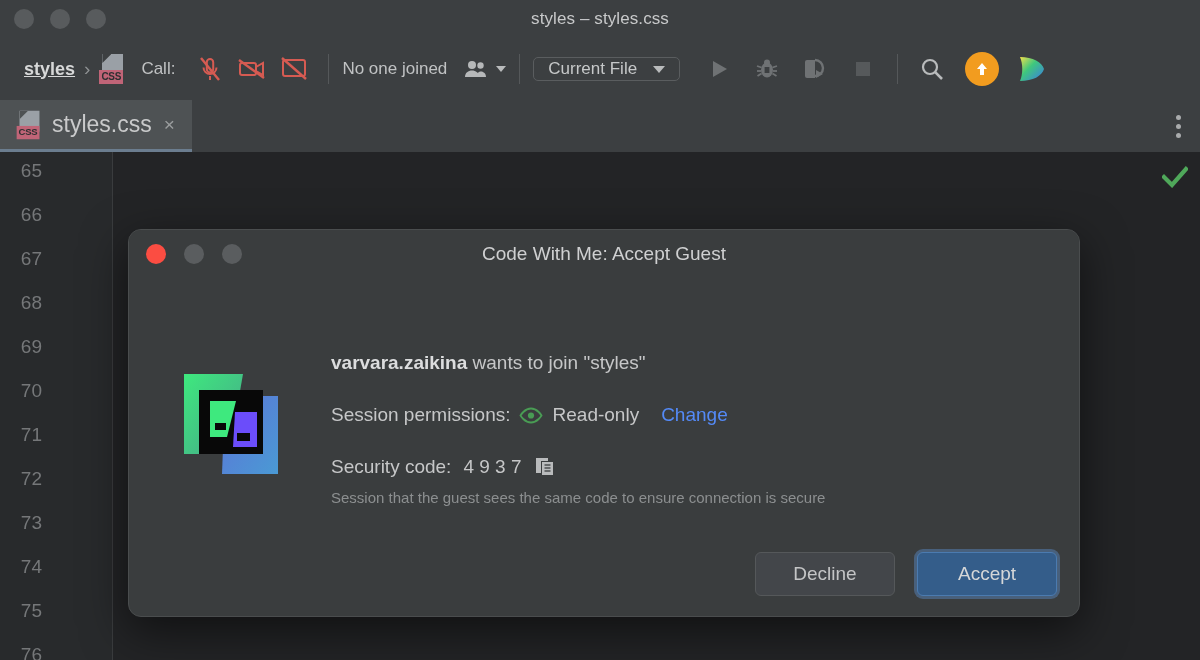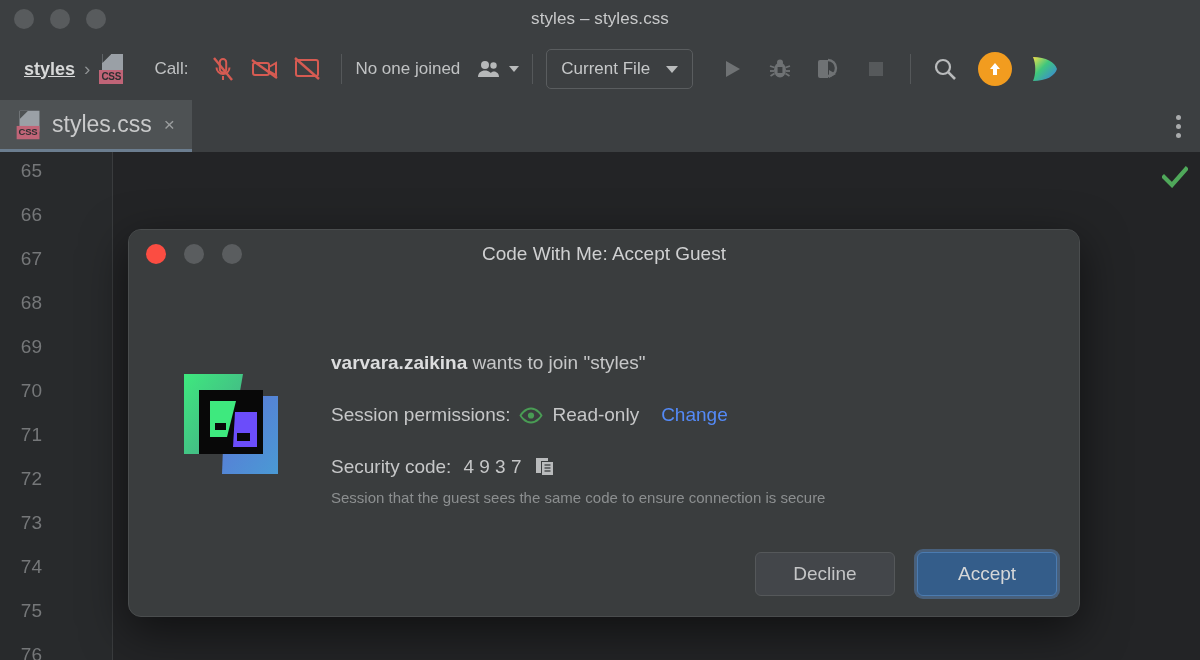--- a/index.html
+++ b/index.html
@@ -23,29 +23,29 @@
   .win-title { font-size:17px; color:#c8c9ca; letter-spacing:.1px; }
 
   
   .toolbar {
     position:absolute; left:0; top:38px; width:1200px; height:62px;
     background:#3c3f41;
     display:flex; align-items:center; padding:0 12px; gap:0;
   }
   .tb-project { font-size:18px; font-weight:bold; color:#d7d8d8; margin-left:12px;text-decoration:underline; }
   .chev-sep { color:#8e9193; font-size:19px; margin:0 9px; font-weight:300; }
-  .tb-label { font-size:17px; color:#c0c2c3; margin-left:29px; }
+  .tb-label { font-size:17px; color:#c0c2c3; margin-left:16px; }
   .icon-btn { display:inline-flex; align-items:center; justify-content:center;
               width:42px; height:42px; border-radius:5px; }
   .vsep { width:1px; height:30px; background:#55585a; margin:0 13px; }
   .joined-txt { font-size:17px; color:#c0c2c3; }
   .people-dd { display:flex; align-items:center; gap:7px; margin-left:16px; }
   .combo {
     display:flex; align-items:center; gap:16px;
-    height:40px; padding:0 14px; border:1px solid #5a5d5f; border-radius:5px;
+    height:24px; padding:0 14px; border:1px solid #5a5d5f; border-radius:5px;
     background:#3c3f41; color:#c6c8c9; font-size:17px;
   }
   .caret { width:0;height:0;border-left:6px solid transparent;border-right:6px solid transparent;
            border-top:7px solid #b9bbbc; }
   .caret.sm { border-left-width:5px;border-right-width:5px;border-top-width:6px; }
   .run-upload { width:34px;height:34px;border-radius:50%;background:#f29c1f;
                 display:flex;align-items:center;justify-content:center; }
 
   
   .tabbar {

